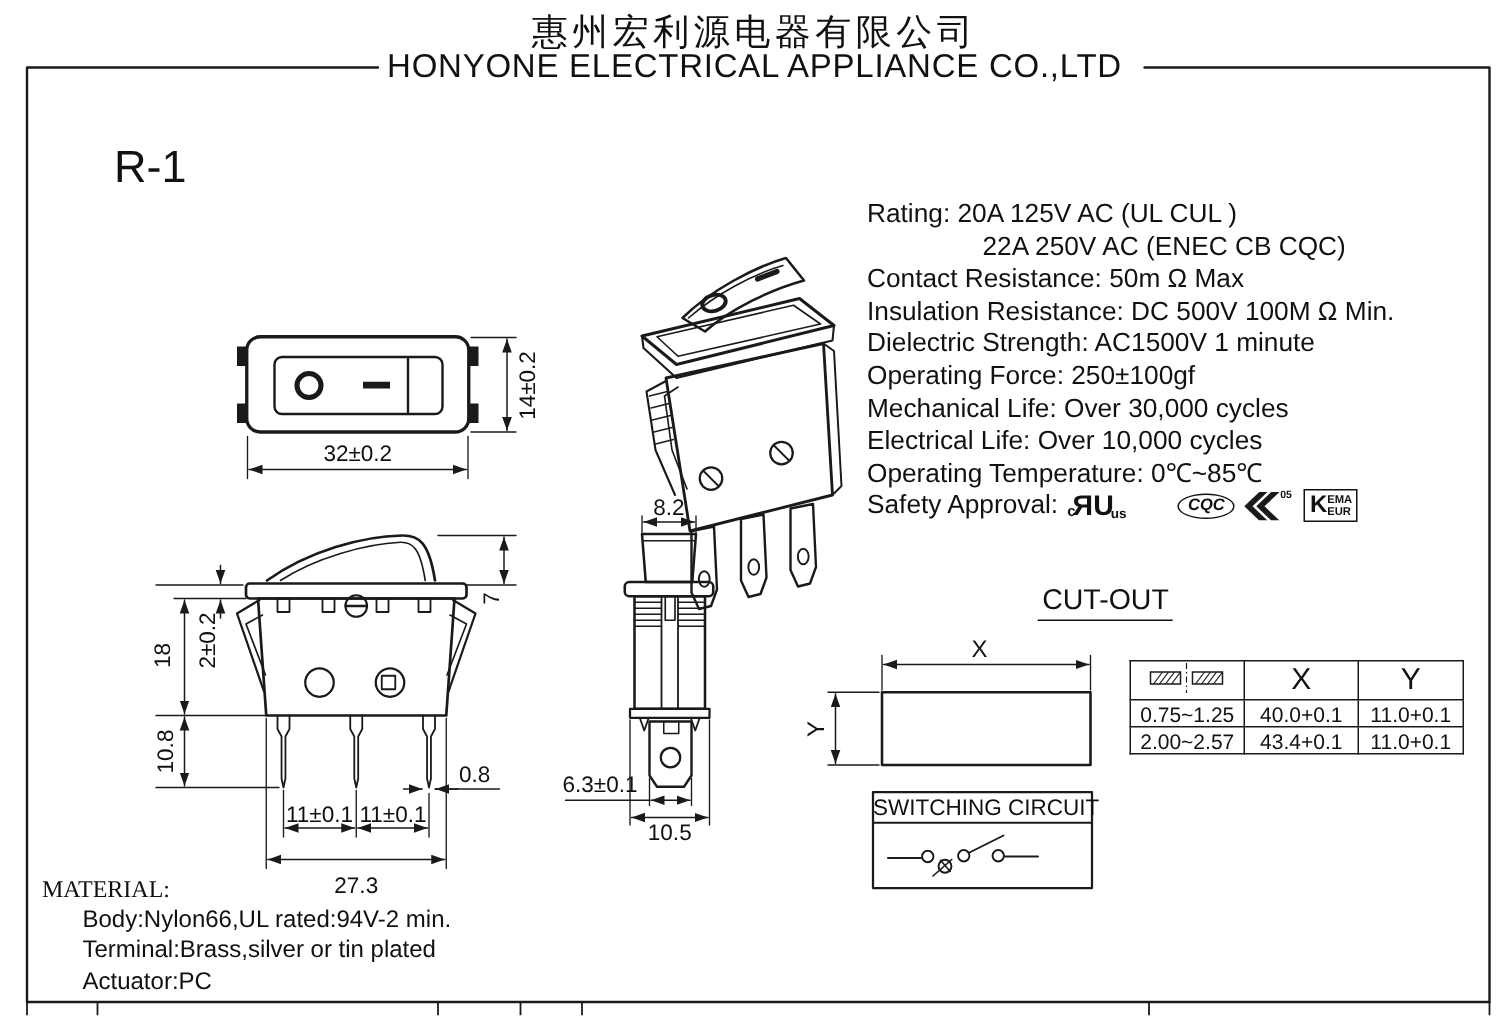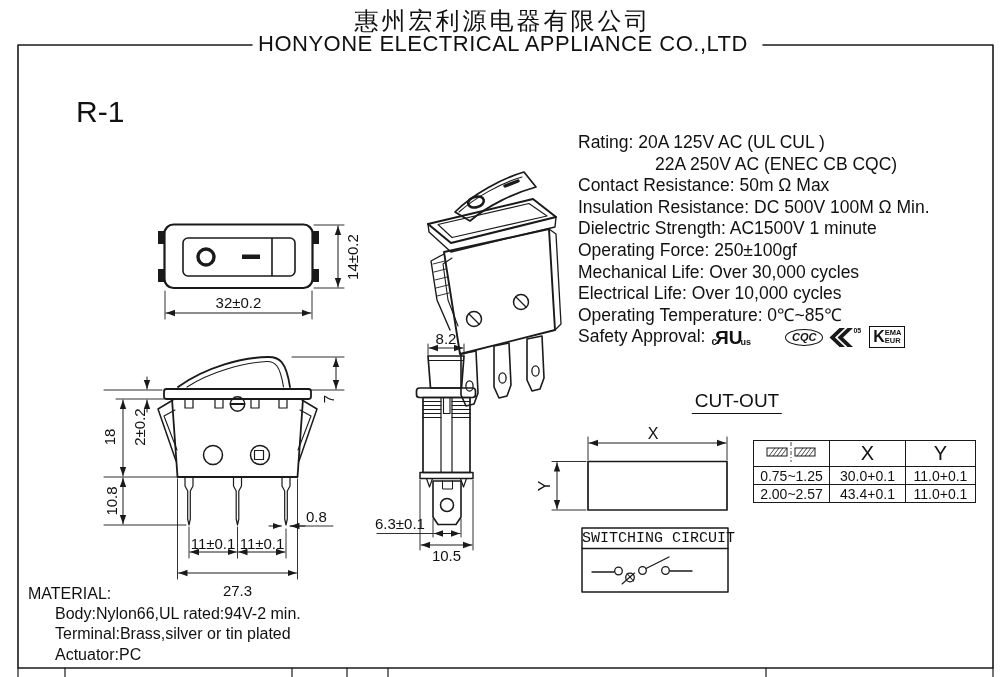--- a/index.html
+++ b/index.html
@@ -16,22 +16,22 @@
   .safety{display:flex;align-items:center;gap:6px;height:21.6px;}
   .dimc{position:absolute;transform:translateX(-50%);font-size:15px;white-space:nowrap;}
   .dimr{position:absolute;transform:translate(-50%,-50%) rotate(-90deg);font-size:15px;white-space:nowrap;}
   .diml{position:absolute;font-size:15px;white-space:nowrap;}
   .cutout-title{transform:translateX(-50%);font-size:19px;border-bottom:1.6px solid #111;padding:0 3px 1px;}
   table.cut{position:absolute;left:753px;top:440px;border-collapse:collapse;table-layout:fixed;}
   table.cut td{border:1.3px solid #1a1a1a;text-align:center;padding:0;font-size:14px;height:17px;}
   table.cut tr.hd td{height:25px;}
   table.cut td.xy{font-size:20px;}
   table.cut{border:1.6px solid #1a1a1a;}
-  .circ-title{left:582px;top:530px;width:146px;text-align:center;font-size:15px;font-family:Liberation Mono, monospace;}
-  .material-title{left:28px;top:585px;font-size:16px;}
+  .circ-title{left:582px;top:530px;width:146px;text-align:center;font-size:15px;}
+  .material-title{left:28px;top:585px;font-size:16px;font-family:Liberation Serif, serif;}
   .material-lines{left:55px;top:604px;font-size:16px;line-height:20.3px;}
   
   .logo{display:inline-flex;align-items:center;}
   .ul{align-items:flex-end;font-weight:700;line-height:1;}
   .ul .c{font-size:10px;}
   .ul .big{font-size:19px;letter-spacing:-2px;}
   .ul .rev{display:inline-block;transform:scaleX(-1);}
   .ul .us{font-size:9px;}
   .cqc{border:1.8px solid #111;border-radius:50%;font-size:11px;font-weight:700;
        font-style:italic;padding:2px 6px;line-height:1;margin-left:28px;}
@@ -320,21 +320,21 @@
             <line x1="40" y1="14" x2="46" y2="6"></line>
                 <line x1="44" y1="14" x2="50" y2="6"></line>
           </g>
         </svg>
       </td>
       <td class="xy" style="width:75px">X</td>
       <td class="xy" style="width:69px">Y</td>
     </tr>
     <tr>
       <td>0.75~1.25</td>
-      <td>30.0+0.1</td>
+      <td>40.0+0.1</td>
       <td>11.0+0.1</td>
     </tr>
     <tr>
       <td>2.00~2.57</td>
       <td>43.4+0.1</td>
       <td>11.0+0.1</td>
     </tr>
   </tbody>
     </table>
 

